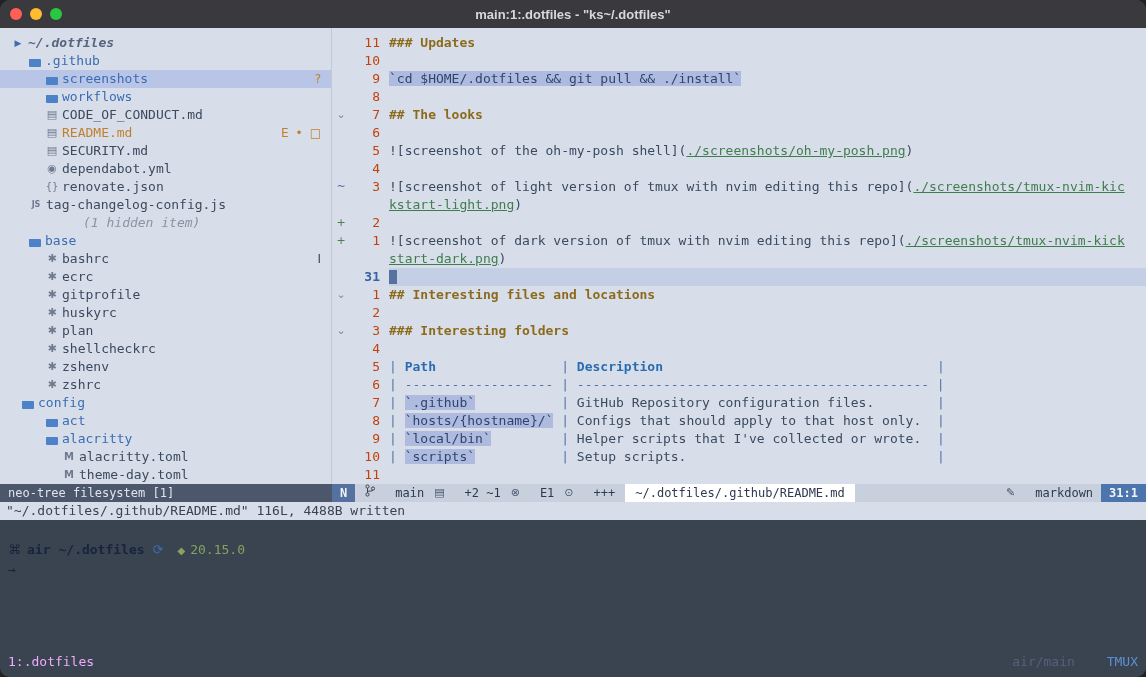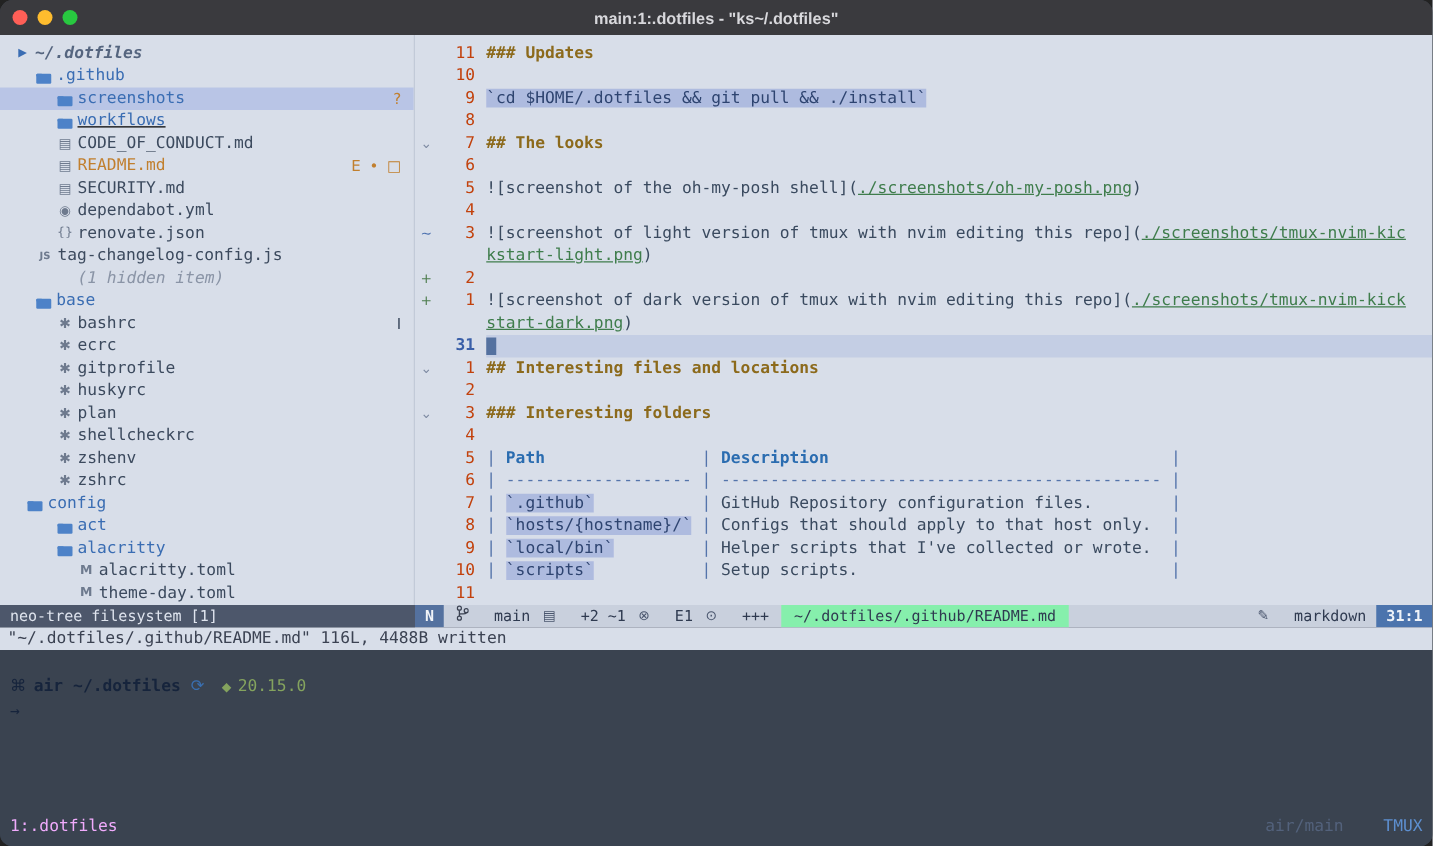--- a/index.html
+++ b/index.html
@@ -52,21 +52,21 @@
   .sg-p{color:#5474ab}
   .sg-th{color:#2a6cb0;font-weight:bold}
 
   
   .statusrow{flex:0 0 18px;display:flex;font-size:12px;line-height:18px}
   .nt-status{width:332px;flex:0 0 332px;background:#4d576b;color:#dfe4ee;padding-left:8px;white-space:pre}
   .lualine{flex:1;background:#c9d0dd;color:#2f3a50;display:flex;align-items:center;overflow:hidden}
   .sl-mode{background:#54719f;color:#f0f3f8;font-weight:bold;padding:0 8px}
   .sl-item{display:inline-flex;align-items:flex-start;gap:20px;margin-left:10px;white-space:pre}
   .sl-ic{font-size:11px;color:#4a566e;font-family:"DejaVu Sans","DejaVu Sans Mono",sans-serif}
-  .sl-path{background:#86efac;padding:0 10px;margin-left:10px;white-space:pre}
+  .sl-path{background:#ffffff;padding:0 10px;margin-left:10px;white-space:pre}
   .sl-spacer{flex:1}
   .sl-pos{background:#4c74ad;color:#f0f3f8;font-weight:bold;padding:0 8px;margin-left:8px}
 
   
   .msgline{flex:0 0 18px;background:#d8dee9;color:#3b4252;font-size:13px;line-height:18px;padding-left:6px;white-space:pre}
 
   
   .terminal{flex:1;position:relative;background:#3a4350;padding:20px 0 0 8px;font-size:13px;line-height:19px}
   .p-apple{color:#16243c;margin-right:6px;font-family:"DejaVu Sans","DejaVu Sans Mono",sans-serif}
   .p-host{color:#16243c;font-weight:bold}
@@ -104,21 +104,21 @@
           <span class="ti fold-ic"></span>
           <span class="tl-label">.github</span>
         </div>
         <div class="tree-row k-folder sel" style="padding-left: 44px;">
           <span class="ti fold-ic"></span>
           <span class="tl-label">screenshots</span>
           <span class="badges">
             <span class="bd-o">?</span>
           </span>
         </div>
-        <div class="tree-row k-folder" style="padding-left: 44px; text-decoration: underline;">
+        <div class="tree-row k-folder" style="padding-left: 44px;">
           <span class="ti fold-ic"></span>
           <span class="tl-label">workflows</span>
         </div>
         <div class="tree-row k-file" style="padding-left: 44px;">
           <span class="ti fi-doc">▤</span>
           <span class="tl-label">CODE_OF_CONDUCT.md</span>
         </div>
         <div class="tree-row k-file acc" style="padding-left: 44px;">
           <span class="ti fi-doc">▤</span>
           <span class="tl-label">README.md</span>
@@ -137,21 +137,21 @@
           <span class="tl-label">dependabot.yml</span>
         </div>
         <div class="tree-row k-file" style="padding-left: 44px;">
           <span class="ti fi-json">{}</span>
           <span class="tl-label">renovate.json</span>
         </div>
         <div class="tree-row k-file" style="padding-left: 28px;">
           <span class="ti fi-js">JS</span>
           <span class="tl-label">tag-changelog-config.js</span>
         </div>
-        <div class="tree-row k-note" style="padding-left: 44px;">
+        <div class="tree-row k-note" style="padding-left: 65px;">
           <span class="ti"></span>
           <span class="tl-label">(1 hidden item)</span>
         </div>
         <div class="tree-row k-folder" style="padding-left: 27px;">
           <span class="ti fold-ic"></span>
           <span class="tl-label">base</span>
         </div>
         <div class="tree-row k-file" style="padding-left: 44px;">
           <span class="ti fi-config">✱</span>
           <span class="tl-label">bashrc</span>

